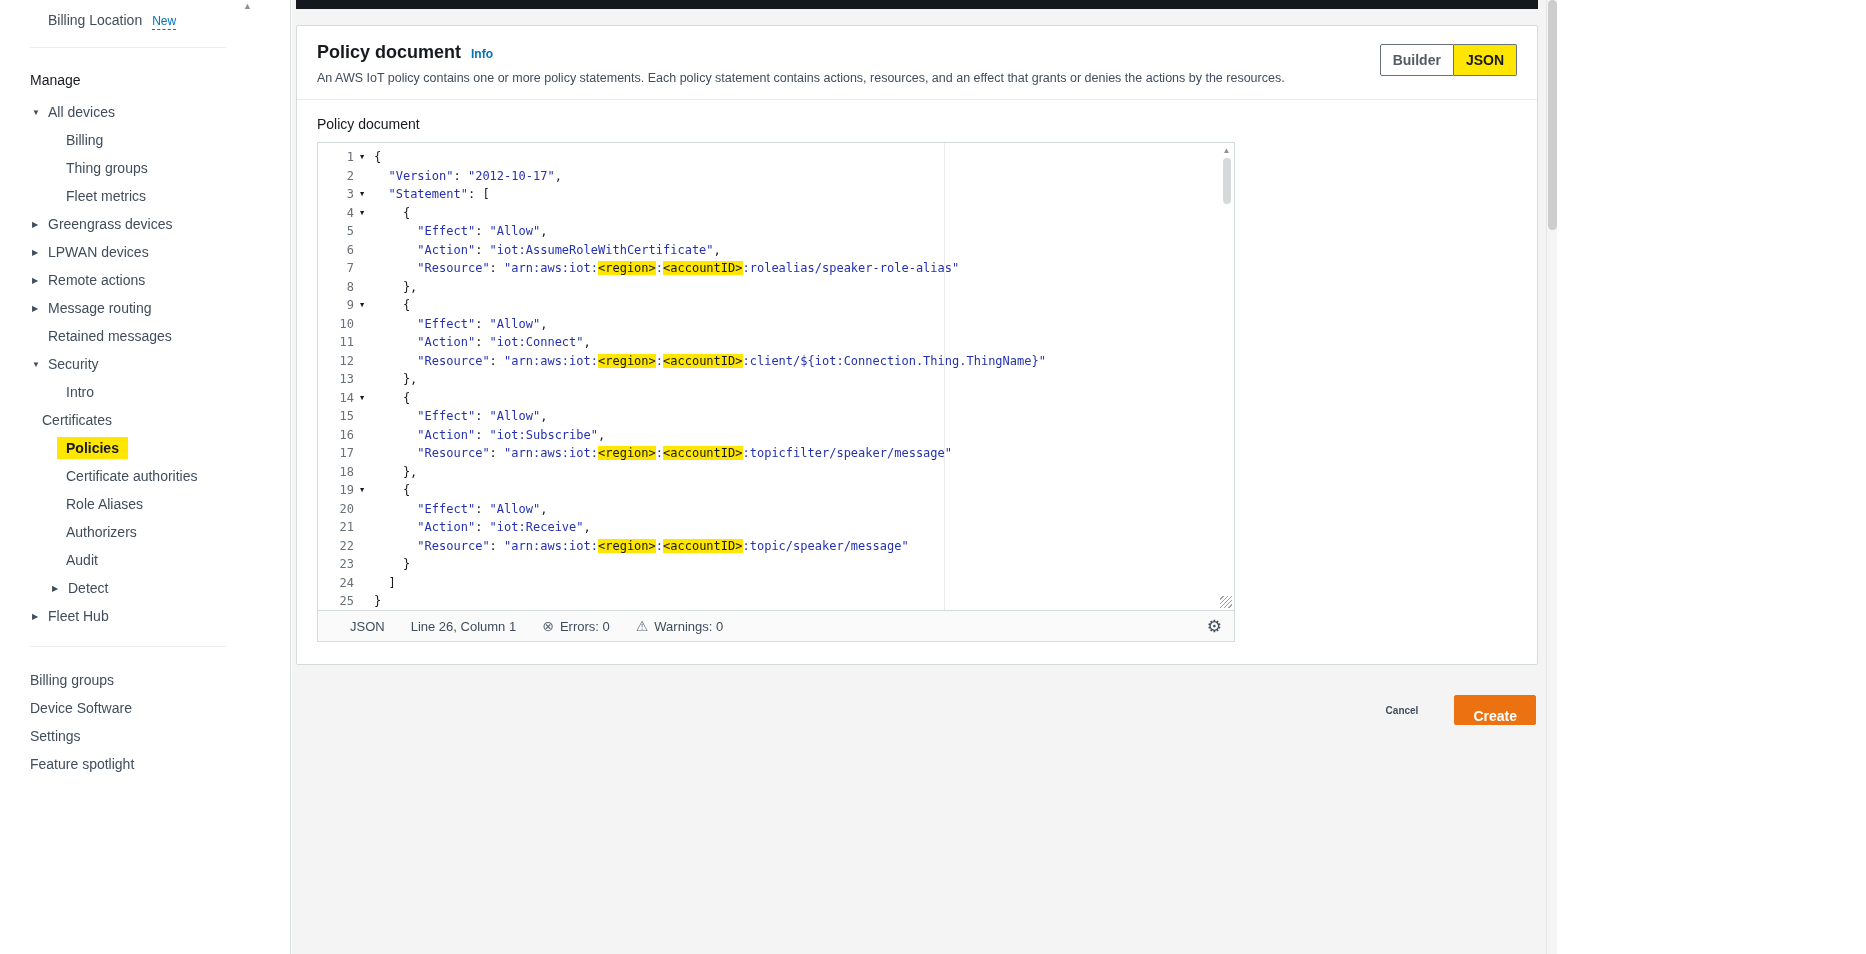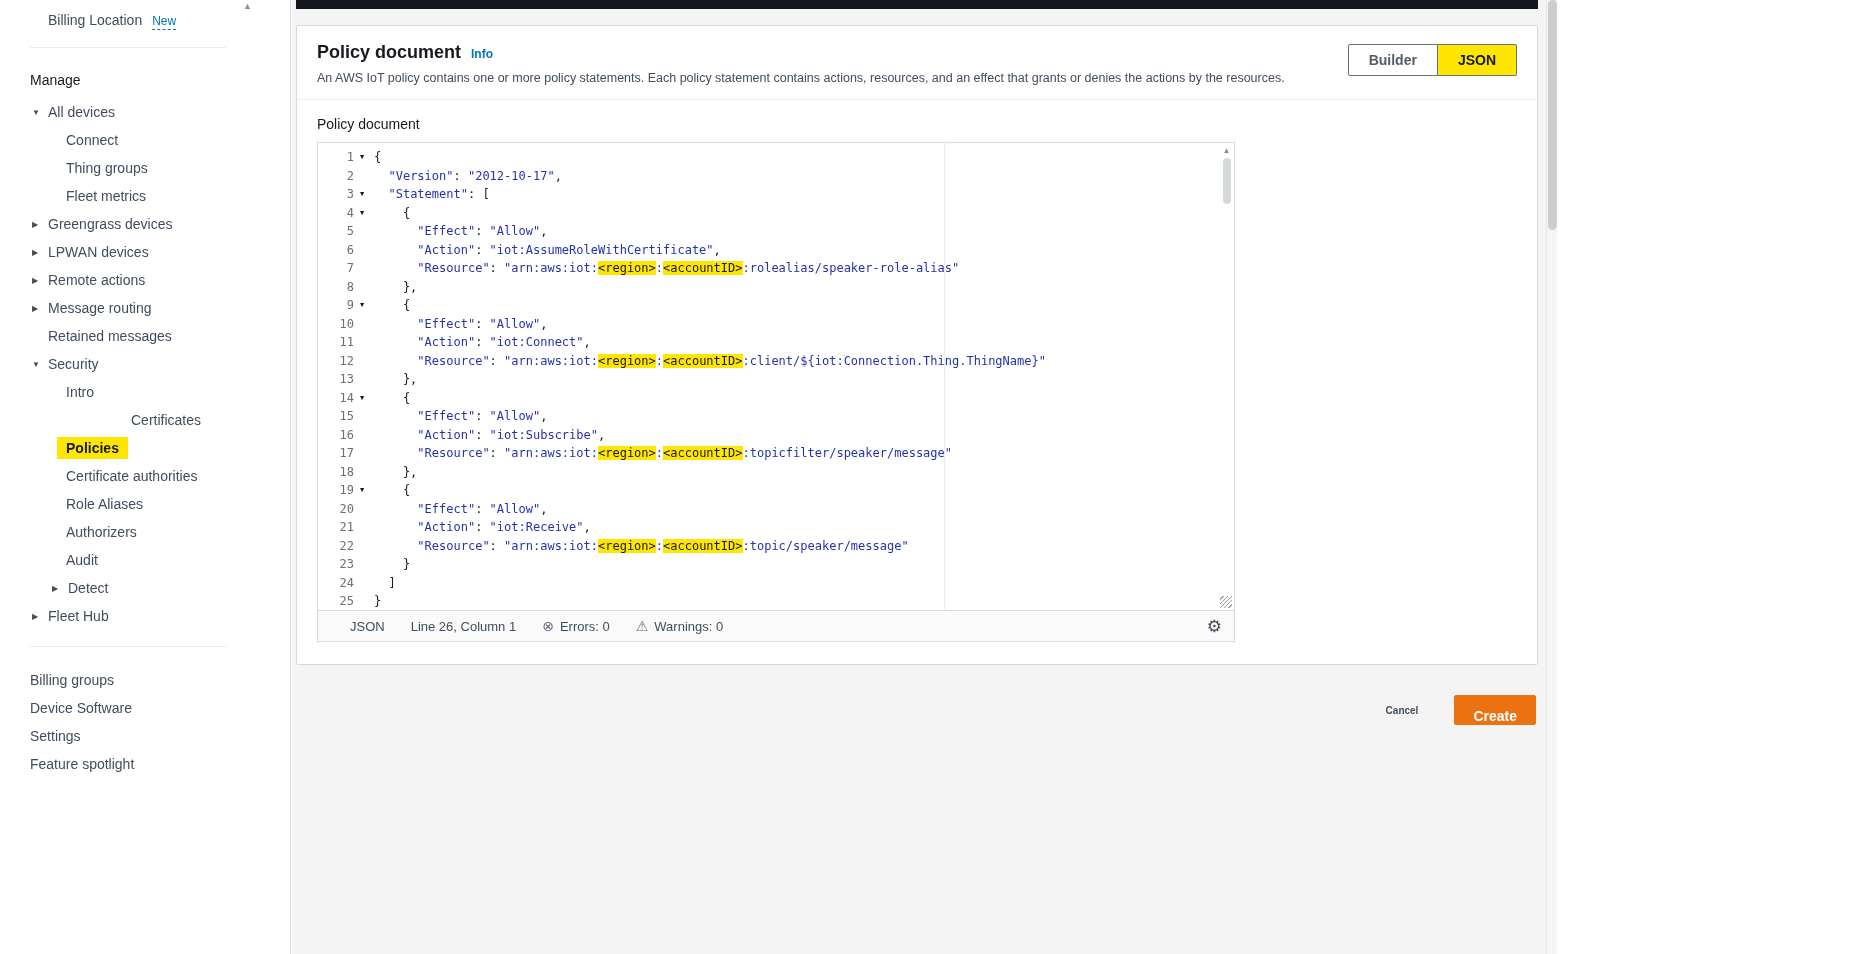--- a/index.html
+++ b/index.html
@@ -43,21 +43,21 @@
   .tab + .tab::before { content:""; position:absolute; left:0; top:14px; bottom:14px; width:1px; background:#d5dbdb; }
 
   .panel { margin-top:16px; background:#fff; border:1px solid #d5dbdb; border-radius:2px; }
   .panel-header { display:flex; justify-content:space-between; align-items:flex-start; padding:16px 20px 14px 20px; }
   .title-row { display:flex; align-items:baseline; }
   .title-row h1 { margin:0; font-size:18px; font-weight:bold; color:#16191f; }
   .info-link { font-size:12px; font-weight:bold; color:#0073bb; margin-left:10px; cursor:pointer; text-decoration:none; }
   .desc { margin:8px 0 0 0; font-size:12.5px; color:#414d5c; }
   .view-toggle { display:flex; margin-top:2px; }
   .vt-btn {
-    height:32px; padding:0 20px; font-size:14px; font-weight:bold; font-family:"Liberation Sans",sans-serif;
+    height:32px; padding:0 12px; font-size:14px; font-weight:bold; font-family:"Liberation Sans",sans-serif;
     display:flex; align-items:center; border:1px solid #687078; background:#fff; color:#545b64; cursor:pointer;
   }
   .vt-btn:first-child { border-radius:2px 0 0 2px; }
   .vt-btn:last-child { border-left:0; border-radius:0 2px 2px 0; }
   .vt-btn.selected { background:#ffe600; color:#16191f; }
 
   .panel-body { border-top:1px solid #e9ebed; padding:16px 20px 22px 20px; }
   .editor-label { font-size:14px; color:#16191f; margin-bottom:10px; }
 
   .code-editor { width:918px; border:1px solid #d5dbdb; background:#fff; }
@@ -109,21 +109,21 @@
       <span class="dl-label">Billing Location</span><span class="new-badge">New</span>
     </div>
     <hr class="side-divider">
     <div class="section-title">Manage</div>
     <nav class="nav">
         <div class="nav-item" style="padding-left: 48px;">
           <span class="nav-arrow" style="left: 32px;">▼</span>
           <span class="nav-label">All devices</span>
         </div>
         <div class="nav-item" style="padding-left: 66px;">
-          <span class="nav-label">Connect</span>
+          <span class="nav-label">Billing</span>
         </div>
         <div class="nav-item" style="padding-left: 66px;">
           <span class="nav-label">Thing groups</span>
         </div>
         <div class="nav-item" style="padding-left: 66px;">
           <span class="nav-label">Fleet metrics</span>
         </div>
         <div class="nav-item" style="padding-left: 48px;">
           <span class="nav-arrow" style="left: 32px;">▶</span>
           <span class="nav-label">Greengrass devices</span>
@@ -143,21 +143,21 @@
         <div class="nav-item" style="padding-left: 48px;">
           <span class="nav-label">Retained messages</span>
         </div>
         <div class="nav-item" style="padding-left: 48px;">
           <span class="nav-arrow" style="left: 32px;">▼</span>
           <span class="nav-label">Security</span>
         </div>
         <div class="nav-item" style="padding-left: 66px;">
           <span class="nav-label">Intro</span>
         </div>
-        <div class="nav-item" style="padding-left: 42px; justify-content: center;">
+        <div class="nav-item" style="padding-left: 42px;">
           <span class="nav-label">Certificates</span>
         </div>
         <div class="nav-item" style="padding-left: 66px;">
           <span class="nav-label hl">Policies</span>
         </div>
         <div class="nav-item" style="padding-left: 66px;">
           <span class="nav-label">Certificate authorities</span>
         </div>
         <div class="nav-item" style="padding-left: 66px;">
           <span class="nav-label">Role Aliases</span>

